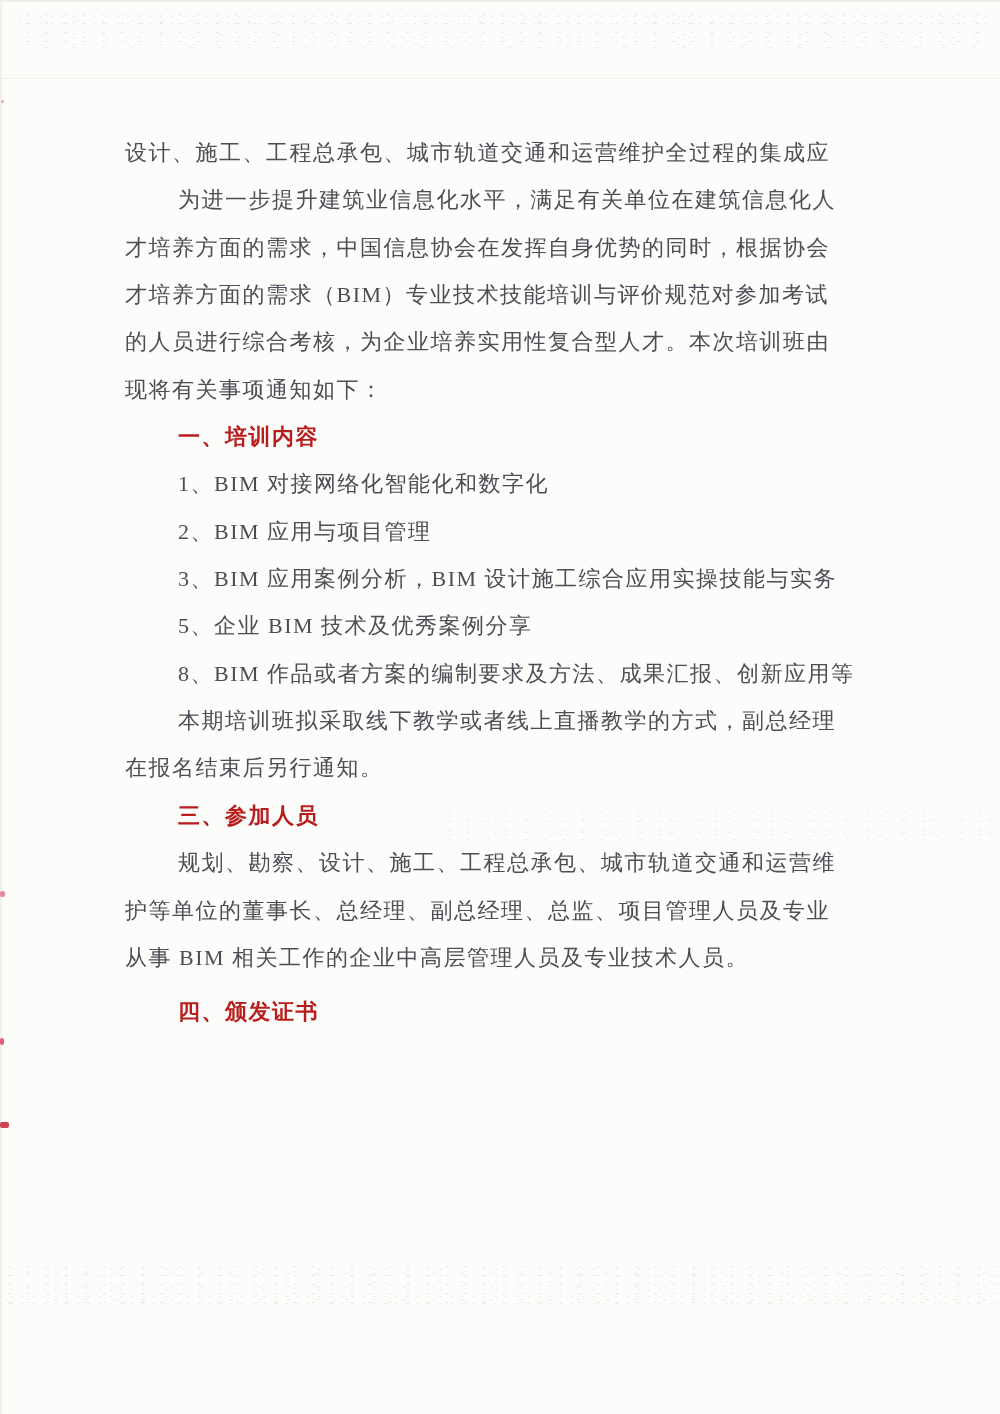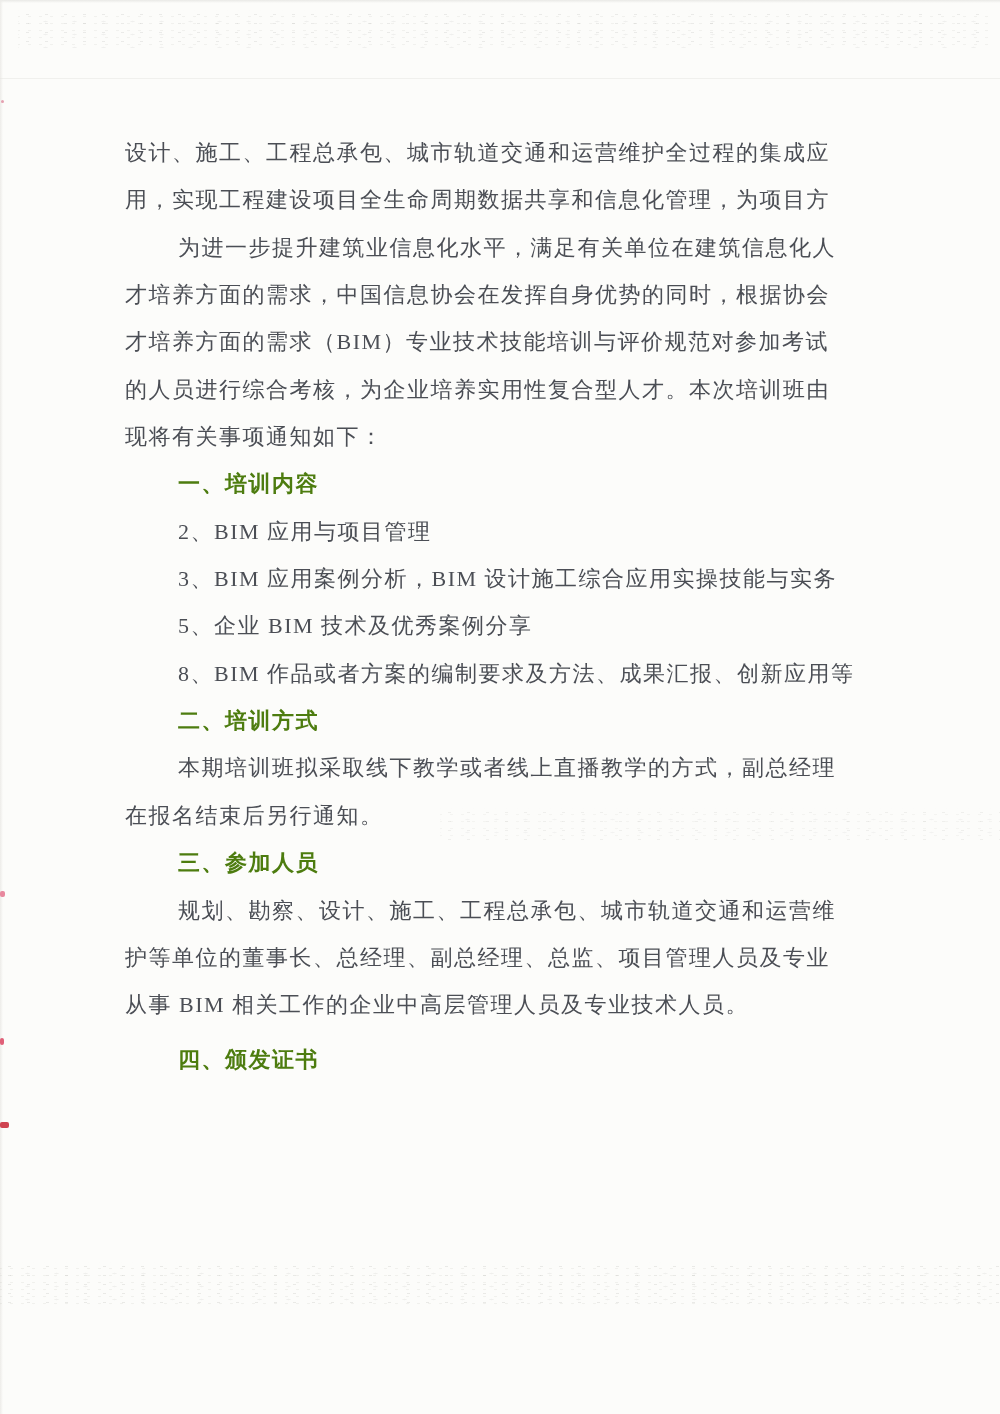--- a/index.html
+++ b/index.html
@@ -62,21 +62,21 @@
   .line {
     height: 47.35px;
     line-height: 47.35px;
     white-space: nowrap;
   }
   .line.indent, .line.item, .line.heading {
     padding-left: 53px;
   }
   .line.heading {
     font-weight: 700;
-    color: #4d7c0f;
+    color: #b91c1c;
   }
   .line.last-heading {
     margin-top: 7px;
   }
 </style>
 </head>
 <body>
 
 <div class="page">
 
@@ -88,32 +88,31 @@
   <div class="noise noise-mid"></div>
   <div class="noise noise-bottom"></div>
 
   <div class="red-mark red-dot" style="background: rgb(229, 160, 176);"></div>
   <div class="red-mark red-mark-1" style="background: rgb(232, 136, 158);"></div>
   <div class="red-mark red-mark-2" style="background: rgb(224, 96, 120);"></div>
   <div class="red-mark red-mark-3" style="background: rgb(207, 67, 80);"></div>
 
   <div class="content" id="doc-content">
       <div class="line body">设计、施工、工程总承包、城市轨道交通和运营维护全过程的集成应</div>
-      <div class="line body">用，实现工程建设项目全生命周期数据共享和信息化管理，为项目方</div>
       <div class="line indent">为进一步提升建筑业信息化水平，满足有关单位在建筑信息化人</div>
       <div class="line body">才培养方面的需求，中国信息协会在发挥自身优势的同时，根据协会</div>
       <div class="line body">才培养方面的需求（BIM）专业技术技能培训与评价规范对参加考试</div>
       <div class="line body">的人员进行综合考核，为企业培养实用性复合型人才。本次培训班由</div>
       <div class="line body">现将有关事项通知如下：</div>
       <div class="line heading">一、培训内容</div>
+      <div class="line item">1、BIM 对接网络化智能化和数字化</div>
       <div class="line item">2、BIM 应用与项目管理</div>
       <div class="line item">3、BIM 应用案例分析，BIM 设计施工综合应用实操技能与实务</div>
       <div class="line item">5、企业 BIM 技术及优秀案例分享</div>
       <div class="line item">8、BIM 作品或者方案的编制要求及方法、成果汇报、创新应用等</div>
-      <div class="line heading">二、培训方式</div>
       <div class="line indent">本期培训班拟采取线下教学或者线上直播教学的方式，副总经理</div>
       <div class="line body">在报名结束后另行通知。</div>
       <div class="line heading">三、参加人员</div>
       <div class="line indent">规划、勘察、设计、施工、工程总承包、城市轨道交通和运营维</div>
       <div class="line body">护等单位的董事长、总经理、副总经理、总监、项目管理人员及专业</div>
       <div class="line body">从事 BIM 相关工作的企业中高层管理人员及专业技术人员。</div>
       <div class="line heading last-heading">四、颁发证书</div>
     </div>
 
 </div>

